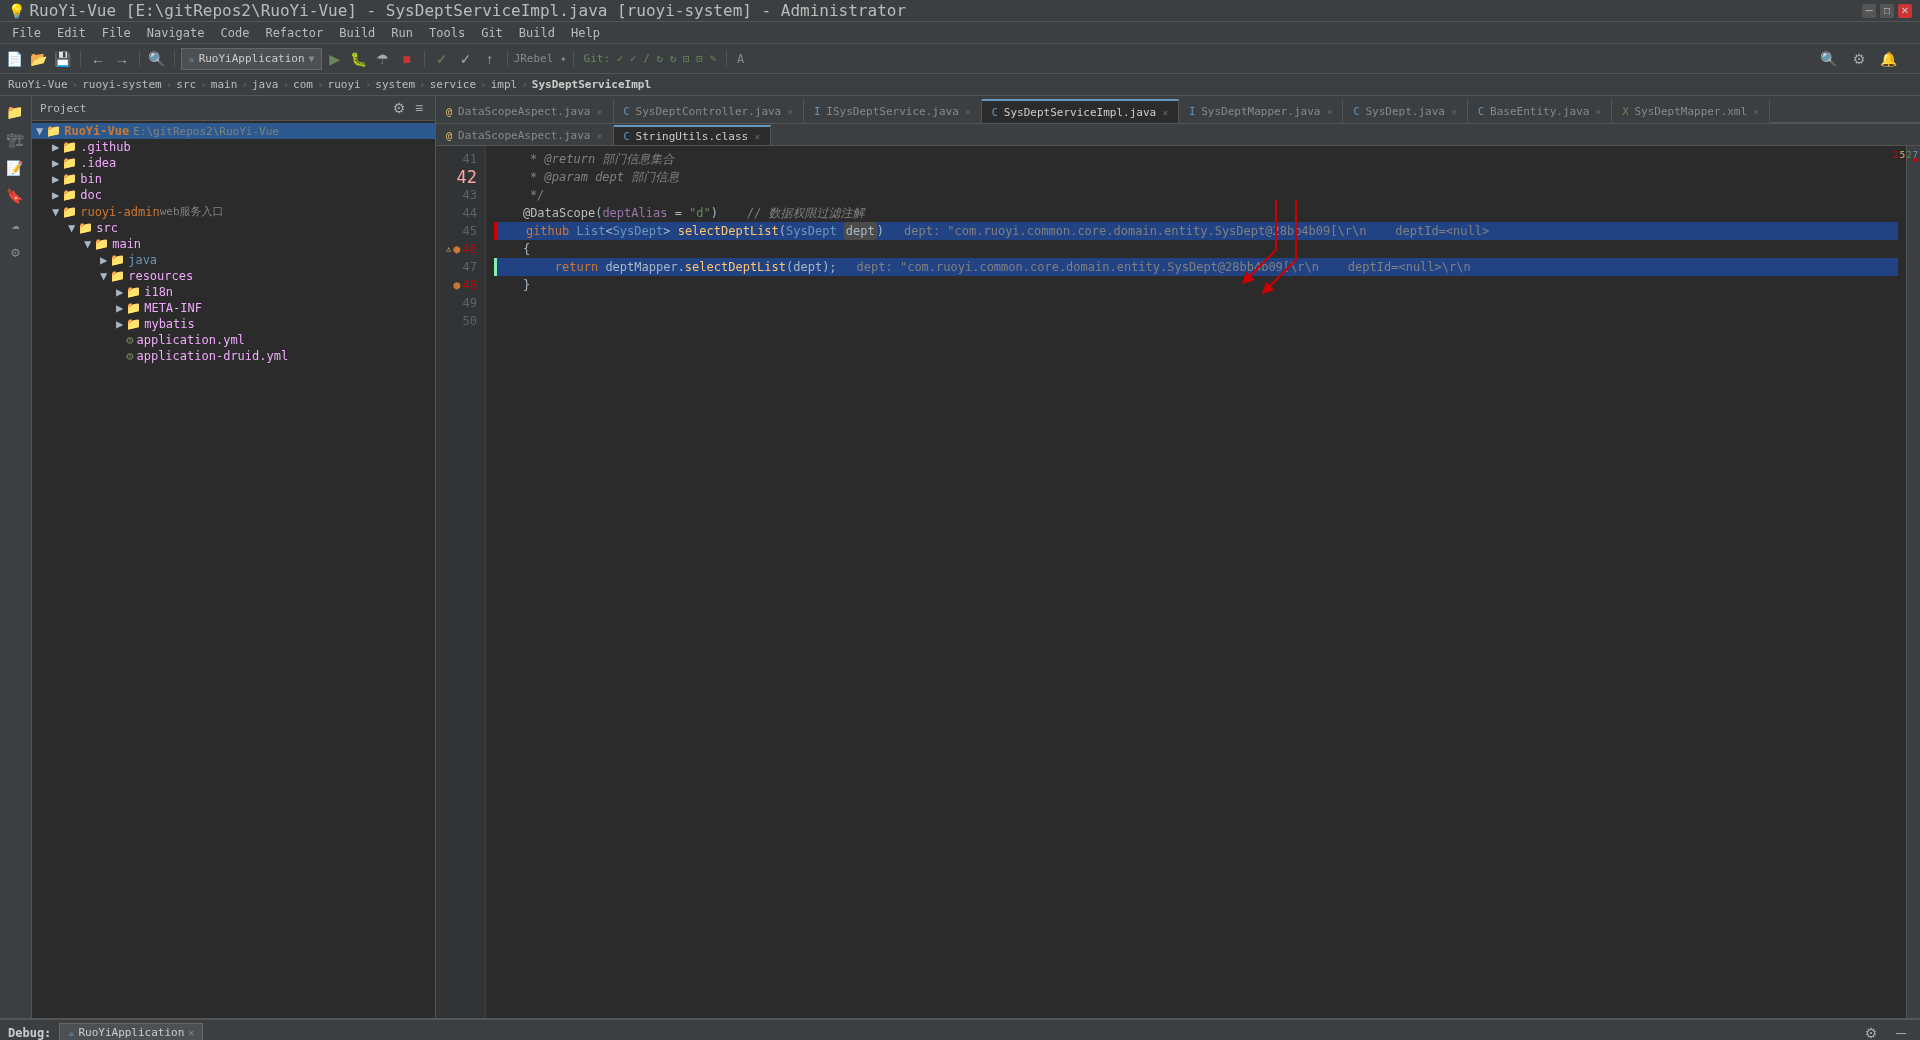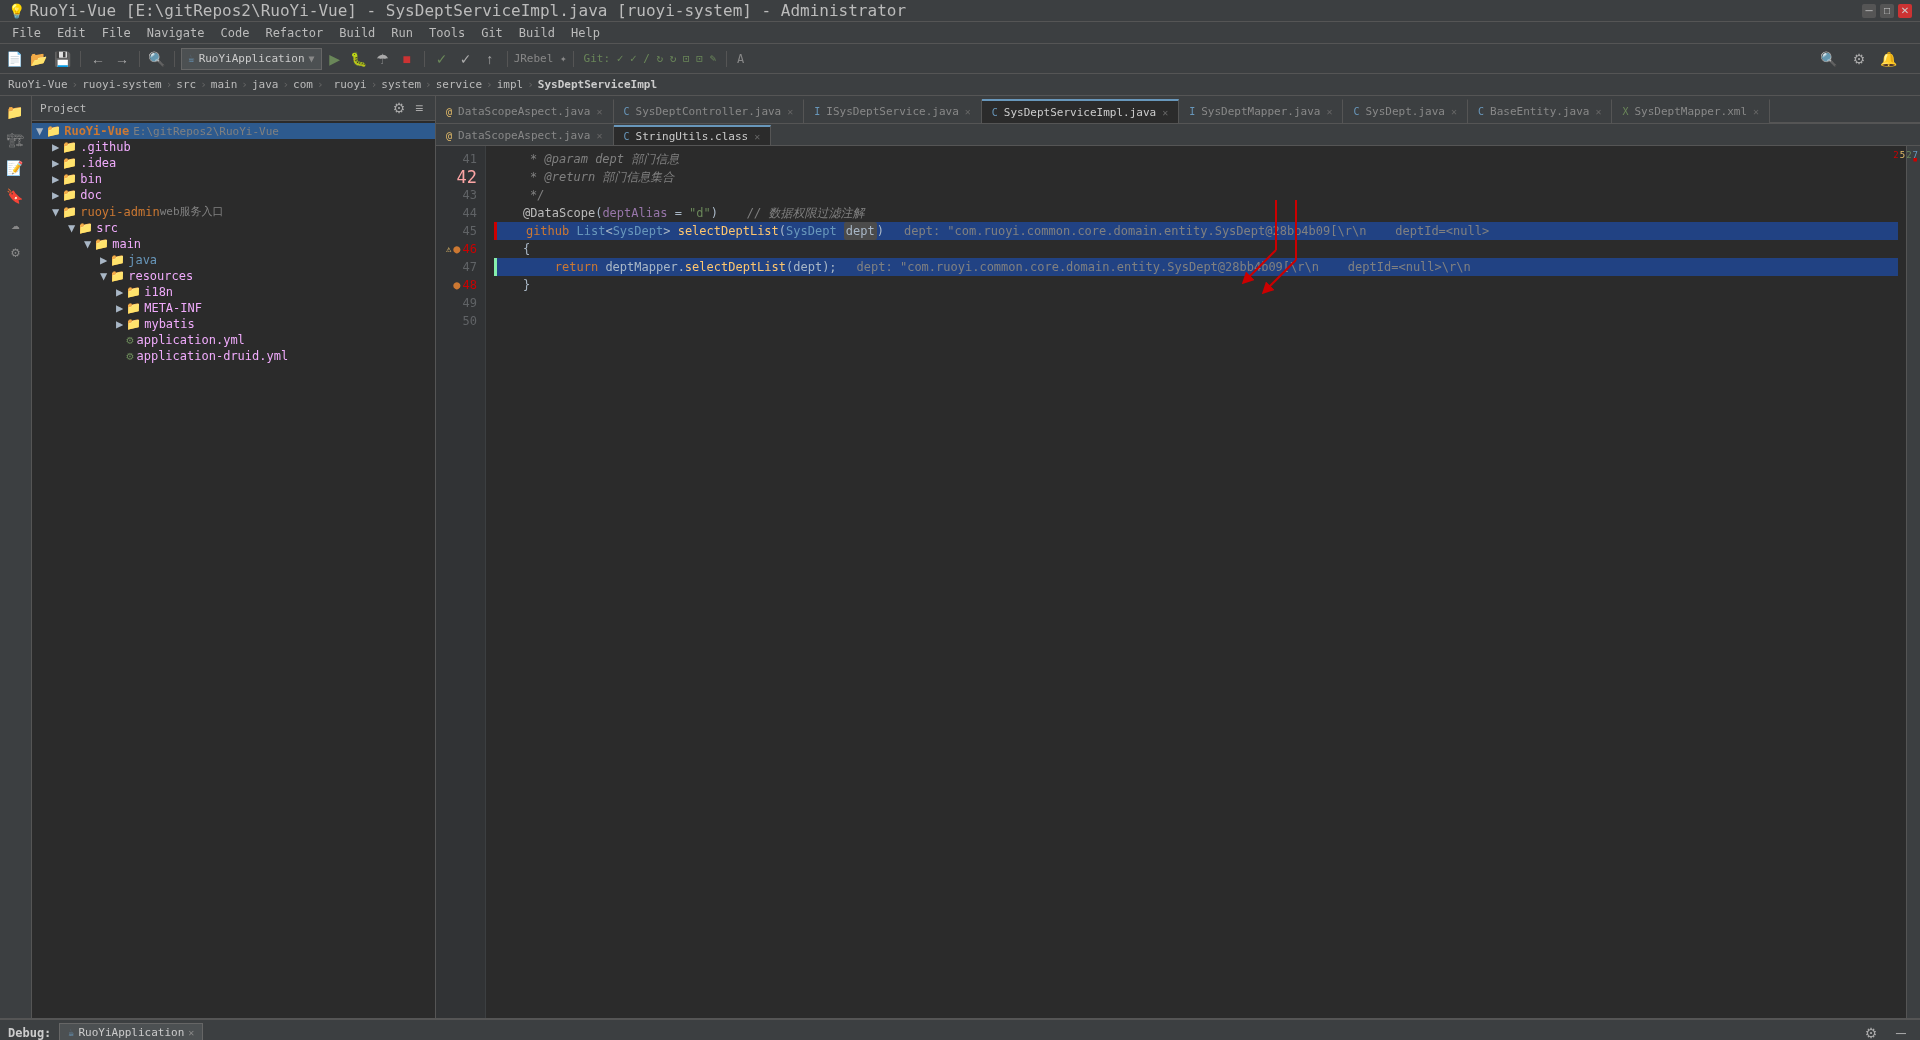--- a/index.html
+++ b/index.html
@@ -147,21 +147,21 @@
   <span style="color:#bbb;">ruoyi-system</span>
   <span class="sep">›</span>
   <span style="color:#bbb;">src</span>
   <span class="sep">›</span>
   <span style="color:#bbb;">main</span>
   <span class="sep">›</span>
   <span style="color:#bbb;">java</span>
   <span class="sep">›</span>
   <span style="color:#bbb;">com</span>
   <span class="sep">›</span>
-  <span style="color:#bbb;margin-left:6px;">ruoyi</span>
+  <span style="color:#bbb;">ruoyi</span>
   <span class="sep">›</span>
   <span style="color:#bbb;">system</span>
   <span class="sep">›</span>
   <span style="color:#bbb;">service</span>
   <span class="sep">›</span>
   <span style="color:#bbb;">impl</span>
   <span class="sep">›</span>
   <span style="color:#ccc; font-weight:bold;">SysDeptServiceImpl</span>
 </div>
 
@@ -354,25 +354,25 @@
         <div style="line-height:18px; color:#606366; font-size:12px;">47</div>
         <div style="line-height:18px; color:#cc0000; font-size:12px; display:flex; align-items:center; justify-content:flex-end; gap:2px;">
           <span style="color:#cc7832;">●</span>48
         </div>
         <div style="line-height:18px; color:#606366; font-size:12px;">49</div>
         <div style="line-height:18px; color:#606366; font-size:12px;">50</div>
       </div>
       <div id="code-content" style="flex:1; overflow:auto; padding:4px 8px; position:relative;">
 
         <div class="code-line">
+          <span class="cm">     * @return 部门信息集合</span>
+        </div>
+
+        <div class="code-line">
           <span class="cm">     * @param dept 部门信息</span>
-        </div>
-
-        <div class="code-line">
-          <span class="cm">     * @return 部门信息集合</span>
         </div>
 
         <div class="code-line">
           <span class="cm">     */</span>
         </div>
 
 
         <div class="code-line">
           <span>    </span><span class="ann">@DataScope</span><span>(</span><span style="color:#9876aa;">deptAlias</span><span> = </span><span class="str">"d"</span><span>)    </span><span class="cm">// 数据权限过滤注解</span>
         </div>

